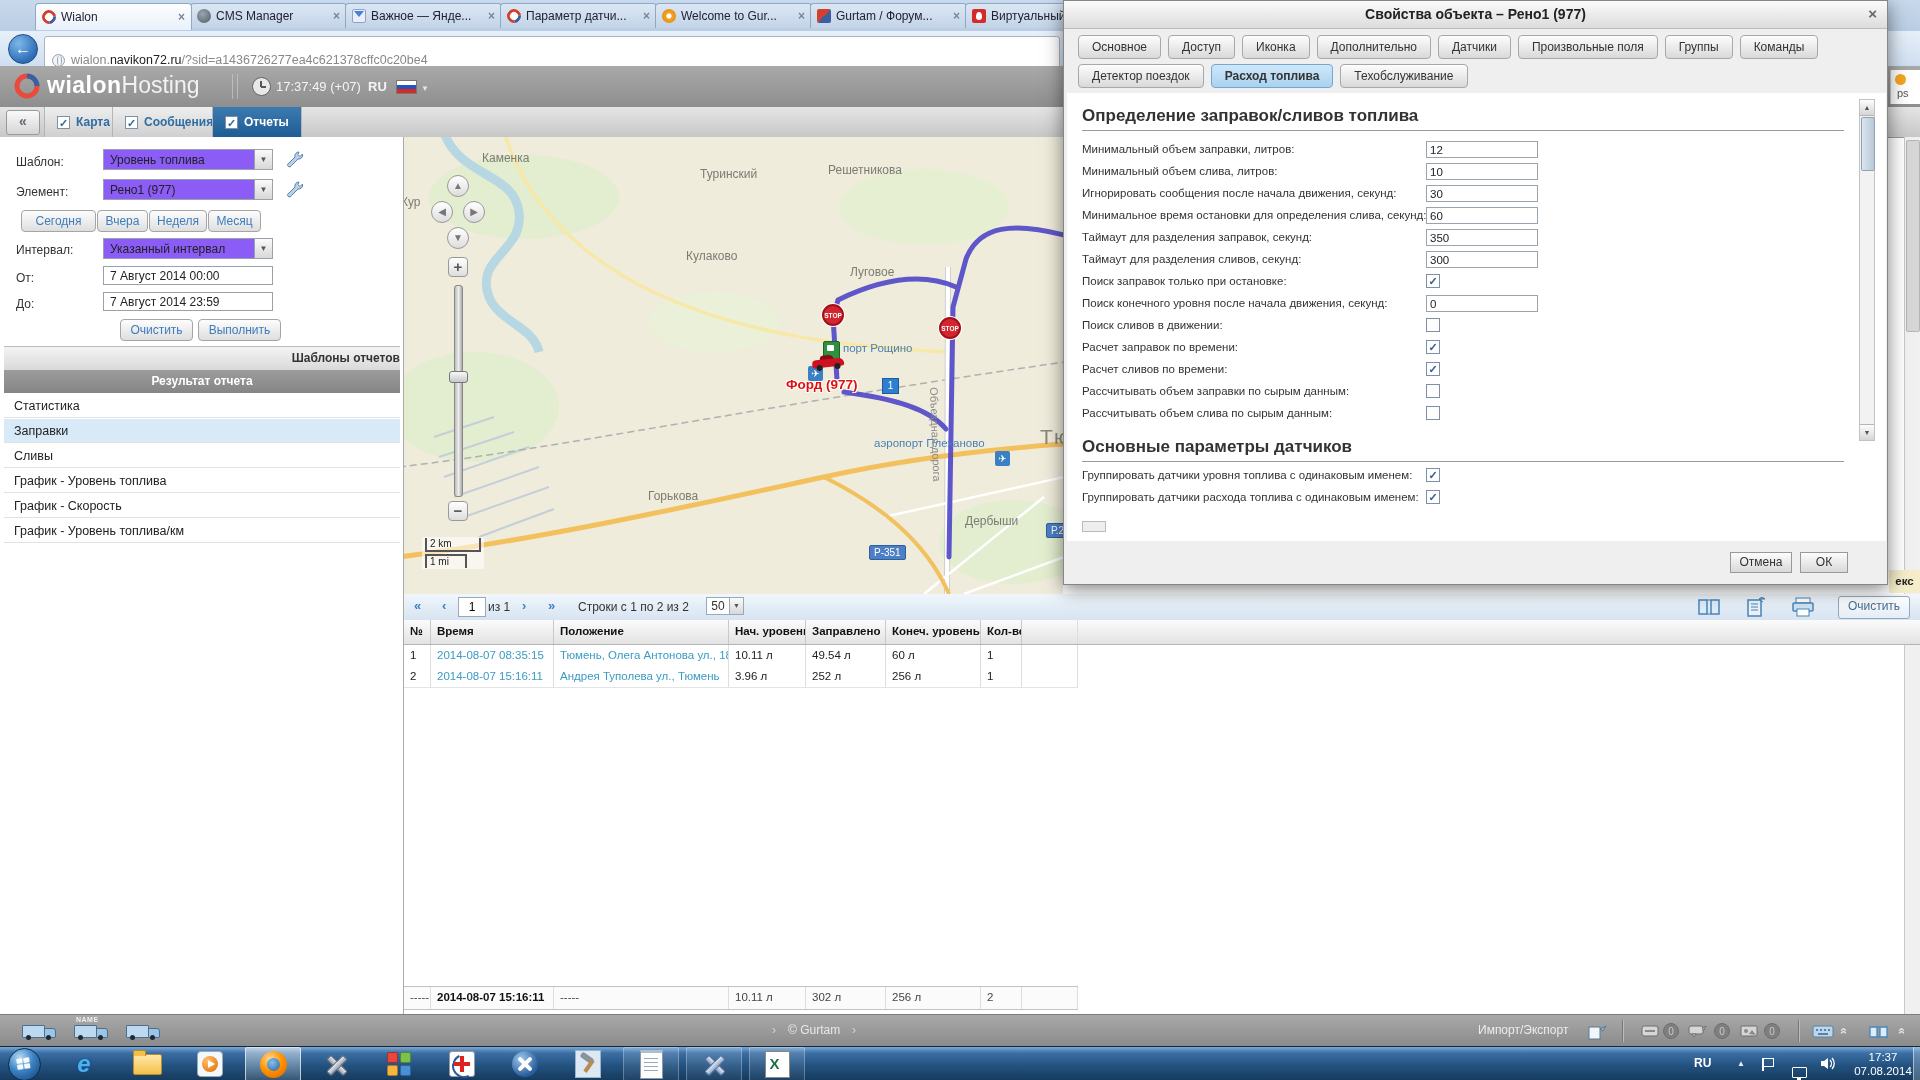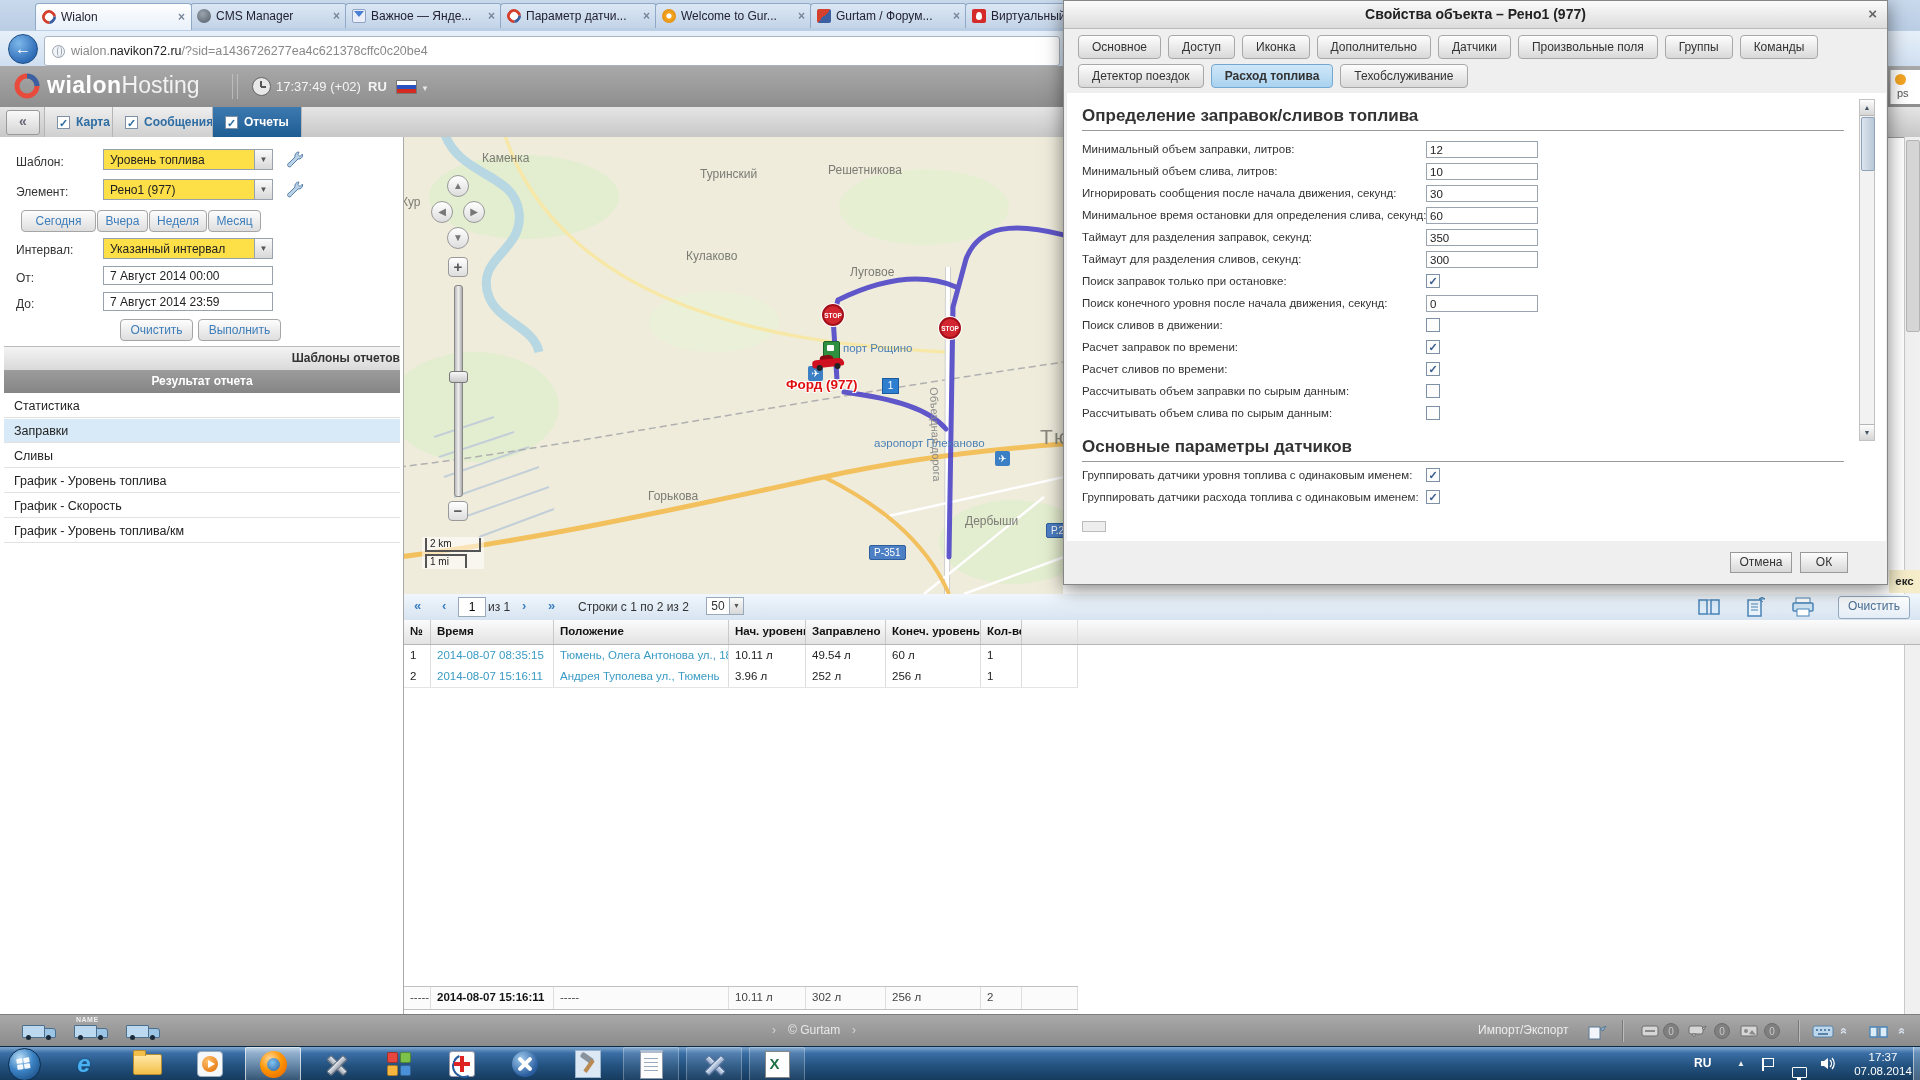--- a/index.html
+++ b/index.html
@@ -24,21 +24,21 @@
   .fv-flag{background:linear-gradient(135deg,#d4402e 50%,#3b5fa0 50%);}
   .fv-virt{background:#d42a2a;}
   .fv-virt:after{content:"";position:absolute;left:4px;top:3px;width:6px;height:8px;background:#fff;border-radius:50% 50% 50% 50%/60% 60% 40% 40%;}
 
   .navbar{position:absolute;left:0;top:31px;width:1920px;height:35px;
     background:linear-gradient(#e7f0fa,#cfdff0);border-bottom:1px solid #a9a9a9;}
   .backbtn{position:absolute;left:8px;top:3px;width:28px;height:28px;border-radius:50%;
     background:radial-gradient(circle at 35% 30%,#7db8ea,#2f6db8 70%);border:1px solid #1d4d85;
     color:#fff;font-size:16px;font-weight:bold;text-align:center;line-height:27px;}
   .urlbar{position:absolute;left:44px;top:5px;width:1000px;height:22px;background:#fff;border:1px solid #aab4c2;
-    border-radius:3px;display:flex;align-items:center;padding:3px 7px;gap:6px;font-size:12.5px;}
+    border-radius:3px;display:flex;align-items:center;padding:12px 7px;gap:6px;font-size:12.5px;}
   .globe{width:13px;height:13px;border-radius:50%;border:1px solid #98a2ae;box-sizing:border-box;position:relative;background:#f2f5f8;}
   .globe:after{content:"";position:absolute;left:4px;top:0;width:3px;height:11px;border-left:1px solid #98a2ae;border-right:1px solid #98a2ae;border-radius:50%;}
   .u-dim{color:#888;} .u-dom{color:#222;}
 
   
   .apphead{position:absolute;left:0;top:66px;width:1920px;height:41px;
     background:linear-gradient(#a9a9a9,#8e8e8e);border-bottom:1px solid #6f6f6f;text-align:right;}
   .logo{position:absolute;left:14px;top:6px;display:flex;align-items:center;gap:7px;}
   .logo .w1{font-size:23px;font-weight:bold;color:#fff;letter-spacing:.5px;}
   .logo .w2{font-size:23px;font-weight:300;color:#f2f2f2;}
@@ -60,21 +60,21 @@
   .ttab{position:absolute;top:0;height:30px;display:flex;align-items:center;gap:6px;padding:0 12px;
     font-size:12px;font-weight:bold;color:#2d6da3;background:linear-gradient(#efefef,#cfcfcf);
     border-left:1px solid #b5b5b5;border-right:1px solid #b5b5b5;}
   .ttab.active{background:linear-gradient(#3d7ab0,#1d5c94);color:#fff;}
   .cbx{width:13px;height:13px;background:#fff;border:1px solid #7e90a5;font-size:11px;line-height:12px;
     text-align:center;color:#2d6da3;font-weight:bold;box-sizing:border-box;}
 
   
   .lpanel{position:absolute;left:0;top:137px;width:404px;height:877px;background:#fff;border-right:1px solid #aaa;box-sizing:border-box;}
   .lp-label{position:absolute;left:16px;font-size:12px;color:#333;}
-  .sel{position:absolute;left:103px;width:170px;height:21px;background:#fde047;border:1px solid #98a2ac;
+  .sel{position:absolute;left:103px;width:170px;height:21px;background:#8b5cf6;border:1px solid #98a2ac;
     font-size:12px;color:#222;display:flex;align-items:center;box-sizing:border-box;}
   .sel .sv{flex:1;padding-left:6px;overflow:hidden;white-space:nowrap;}
   .sel .sb{width:17px;height:100%;background:linear-gradient(#fafafa,#d8d8d8);border-left:1px solid #98a2ac;
     font-size:8px;color:#555;text-align:center;line-height:19px;}
   .tin{position:absolute;left:103px;width:170px;height:19px;border:1px solid #98a2ac;font-size:12px;color:#222;
     padding:0 0 0 6px;box-sizing:border-box;font-family:"Liberation Sans",sans-serif;background:#fff;}
   .wrench{position:absolute;left:286px;width:18px;height:18px;}
   .qbtn,.gbtn{position:absolute;height:22px;border:1px solid #a5a5a5;border-radius:4px;
     background:linear-gradient(#fdfdfd,#dedede);color:#3d7dba;font-size:12px;text-align:center;box-sizing:border-box;margin-left:8px;}
   .lhead1{position:absolute;left:4px;width:396px;height:23px;background:linear-gradient(#f4f4f4,#d9d9d9);
@@ -289,21 +289,21 @@
   <div class="apphead">
     <div class="logo">
       <svg width="26" height="26" viewBox="0 0 26 26">
         <path d="M13 3 a10 10 0 1 0 10 10" fill="none" stroke="#e84b3c" stroke-width="5"></path>
         <path d="M23 13 a10 10 0 0 0 -10 -10" fill="none" stroke="#3b5fa0" stroke-width="5"></path>
       </svg>
       <span><span class="w1">wialon</span><span class="w2">Hosting</span></span>
     </div>
     <div class="hsep"></div>
     <div class="clockic"></div>
-    <div class="htime">17:37:49 (+02)</div>
+    <div class="htime">17:37:49 (+07)</div>
     <div class="hlang">RU</div>
     <div class="hflag"></div>
     <div class="hcar">▼</div>
   </div>
 
   <div class="apptool">
     <div class="collbtn">«</div>
     <div class="ttab" style="left:44px">
       <span class="cbx">✓</span>
       <span>Карта</span>

